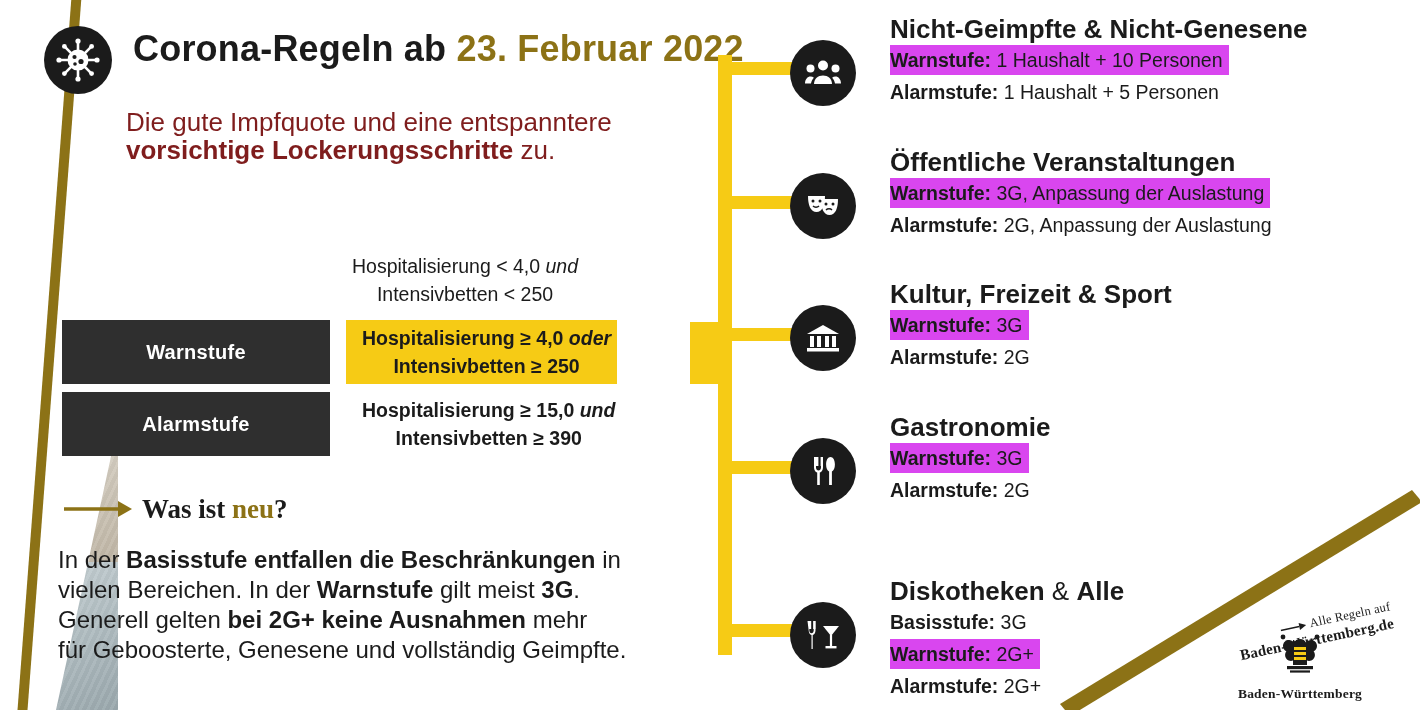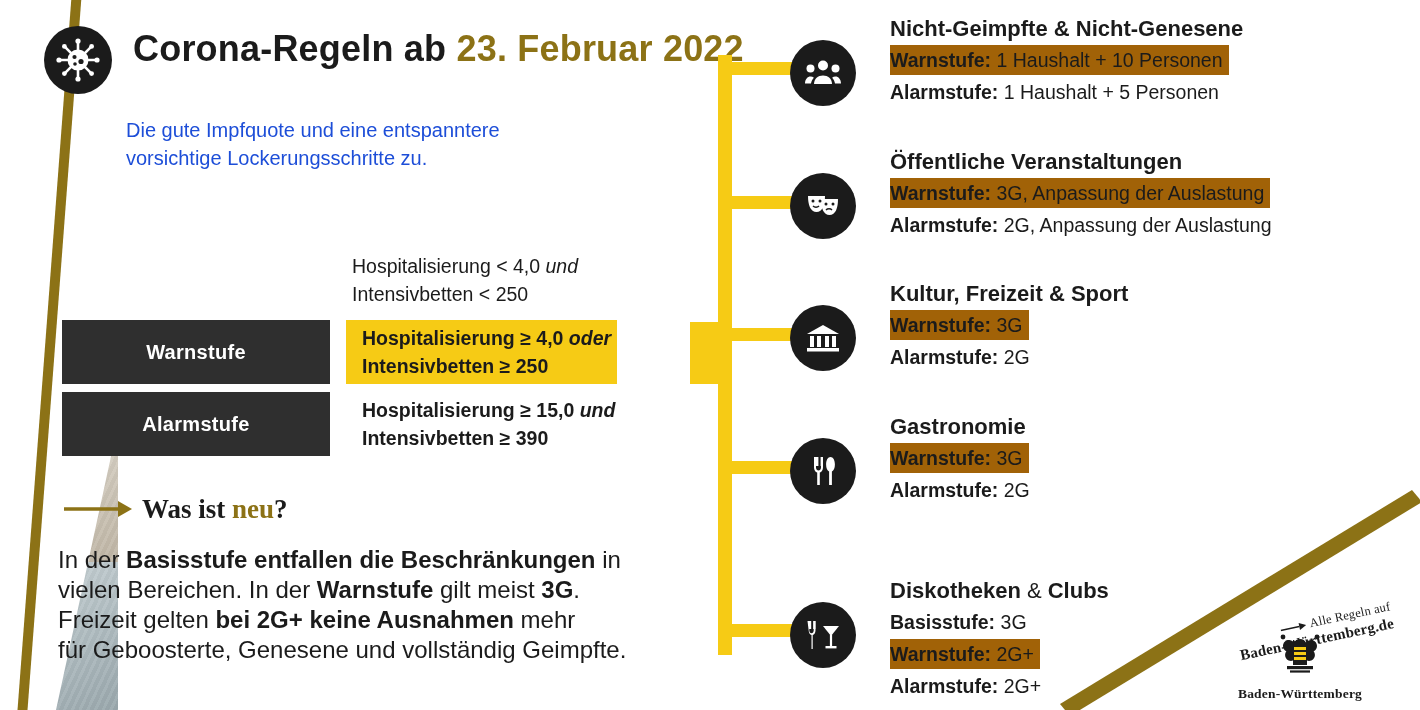--- a/index.html
+++ b/index.html
@@ -98,27 +98,27 @@
     font-weight: bold;
     font-size: 36px;
     color: #1b1b1b;
     letter-spacing: .2px;
     white-space: nowrap;
   }
   .title .date { color: #8c7216; }
 
   .intro {
     position: absolute;
-    left: 126px; top: 116px;
+    left: 126px; top: 108px;
     width: 520px;
-    font-size: 20px;
+    font-size: 26px;
     line-height: 28px;
-    color: #1d4ed8;
-  }
-  .intro b { font-weight: normal; text-align: center; }
+    color: #7f1d1d;
+  }
+  .intro b { font-weight: bold; text-align: center; }
 
   
   .stufen {
     position: absolute;
     left: 62px; top: 248px;
     width: 620px;
   }
   .stufe-row {
     position: relative;
     height: 64px;
@@ -143,20 +143,21 @@
     left: 284px; top: 0;
     height: 64px;
     display: flex;
     flex-direction: column;
     justify-content: center;
     font-size: 19.5px;
     line-height: 28px;
     color: #1b1b1b;
     padding: 0 6px;
     white-space: nowrap;
+    align-items: center;
   }
   .stufe-cond i { font-style: italic; }
   .cond-strong { font-weight: bold; padding-left: 16px; }
   .hl-row .stufe-cond { background: #f6cb15; }
 
   
   .neu-arrow {
     position: absolute;
     left: 62px; top: 498px;
     width: 72px; height: 22px;
@@ -204,35 +205,35 @@
     display: flex;
     align-items: center;
     justify-content: center;
   }
   .cat-text {
     position: absolute;
     left: 100px; top: -26px;
     white-space: nowrap;
   }
   .cat-title {
-    font-size: 22px;
+    font-size: 26px;
     font-weight: bold;
     color: #1b1b1b;
     line-height: 30px;
     margin-bottom: 1px;
   }
   .cat-line {
     font-size: 19.5px;
     line-height: 30px;
     color: #1b1b1b;
     display: inline-block;
     padding: 0 6px 0 0;
   }
   .cat-line b { font-weight: bold; }
-  .cat-line.hl { background: #a16207; }
+  .cat-line.hl { background: #d946ef; }
   .cat-line-wrap { line-height: 30px; }
 
   
   .br-note {
     position: absolute;
     right: 28px;
     bottom: 78px;
     width: 210px;
     text-align: right;
     transform: rotate(-12deg);
@@ -363,21 +364,21 @@
       <polygon points="56,3 70,11 56,19" fill="#8c7216"></polygon>
     </svg>
   </div>
   <div class="neu-head">
     <span>Was ist </span><span class="neu">neu</span><span>?</span>
   </div>
 
   <div class="neu-body">
     <div><span>In der </span><b>Basisstufe entfallen die Beschränkungen</b><span> in</span></div>
     <div><span>vielen Bereichen. In der </span><b>Warnstufe</b><span> gilt meist </span><b>3G</b><span>.</span></div>
-    <div><span>Freizeit gelten </span><b>bei 2G+ keine Ausnahmen</b><span> mehr</span></div>
+    <div><span>Generell gelten </span><b>bei 2G+ keine Ausnahmen</b><span> mehr</span></div>
     <div>für Geboosterte, Genesene und vollständig Geimpfte.</div>
   </div>
 
   <div class="bracket">
     <svg width="160" height="710" viewBox="0 0 160 710" aria-hidden="true">
       <g fill="#f6cb15">
 
         <rect x="28" y="55" width="14" height="600"></rect>
 
         <rect x="0" y="322" width="42" height="62"></rect>
@@ -468,21 +469,21 @@
       <svg width="34" height="32" viewBox="0 0 34 32" aria-hidden="true" fill="#ffffff">
         <rect x="3" y="2" width="2.2" height="8"></rect>
         <rect x="7.2" y="2" width="2.2" height="8"></rect>
         <path d="M1.5 2h1.8v9.5c0 1.6 1 2.7 2.2 2.7s2.2-1.1 2.2-2.7V2h1.8v9.5c0 2.3-1.2 4-2.8 4.6V30H5.5V16.1c-1.6-.6-2.8-2.3-2.8-4.6z"></path>
         <polygon points="17,7 33,7 25,17"></polygon>
         <rect x="23.9" y="16" width="2.2" height="11"></rect>
         <rect x="19.5" y="27" width="11" height="2.4"></rect>
       </svg>
     </div>
     <div class="cat-text">
-      <div class="cat-title"><span>Diskotheken</span><span style="font-weight:normal"> &amp; </span><span>Clubs</span></div>
+      <div class="cat-title"><span>Diskotheken</span><span style="font-weight:normal"> &amp; </span><span>Alle</span></div>
       <div class="cat-line-wrap"><span class="cat-line"><b>Basisstufe:</b><span> 3G</span></span></div>
       <div class="cat-line-wrap"><span class="cat-line hl"><b>Warnstufe:</b><span> 2G+</span></span></div>
       <div class="cat-line-wrap"><span class="cat-line"><b>Alarmstufe:</b><span> 2G+</span></span></div>
     </div>
   </div>
 
   <div class="br-note">
     <div class="l1">
       <span class="br-arrow">
         <svg width="26" height="8" viewBox="0 0 26 8" aria-hidden="true">

